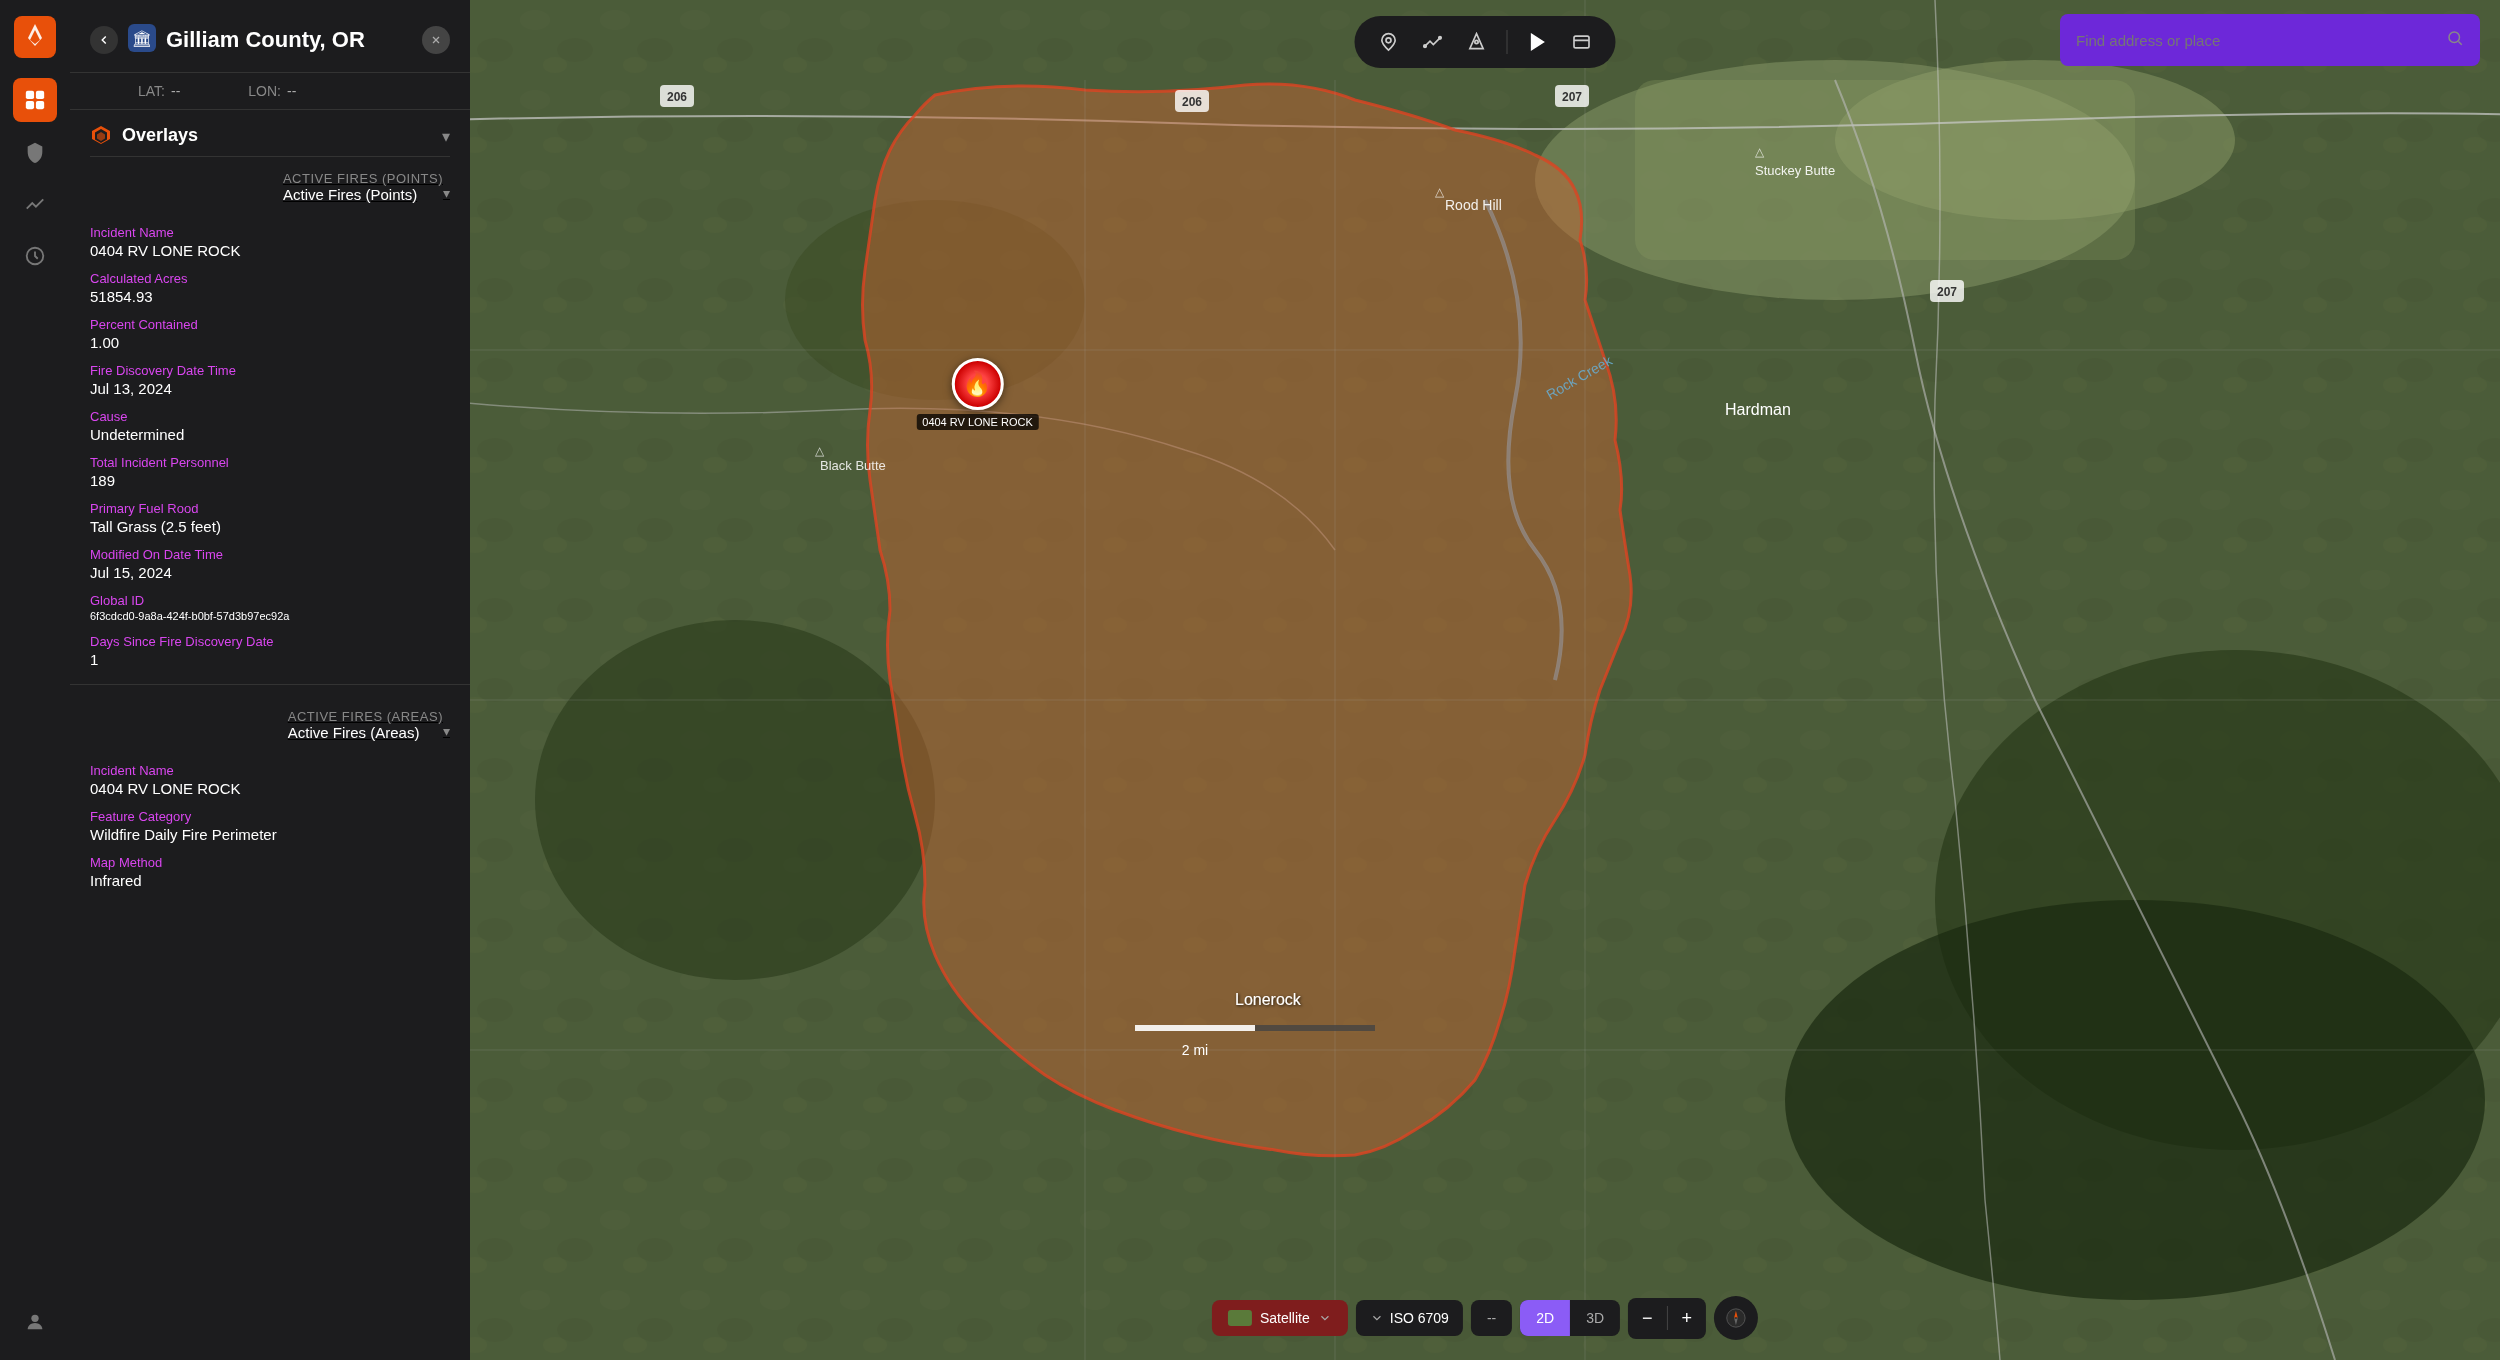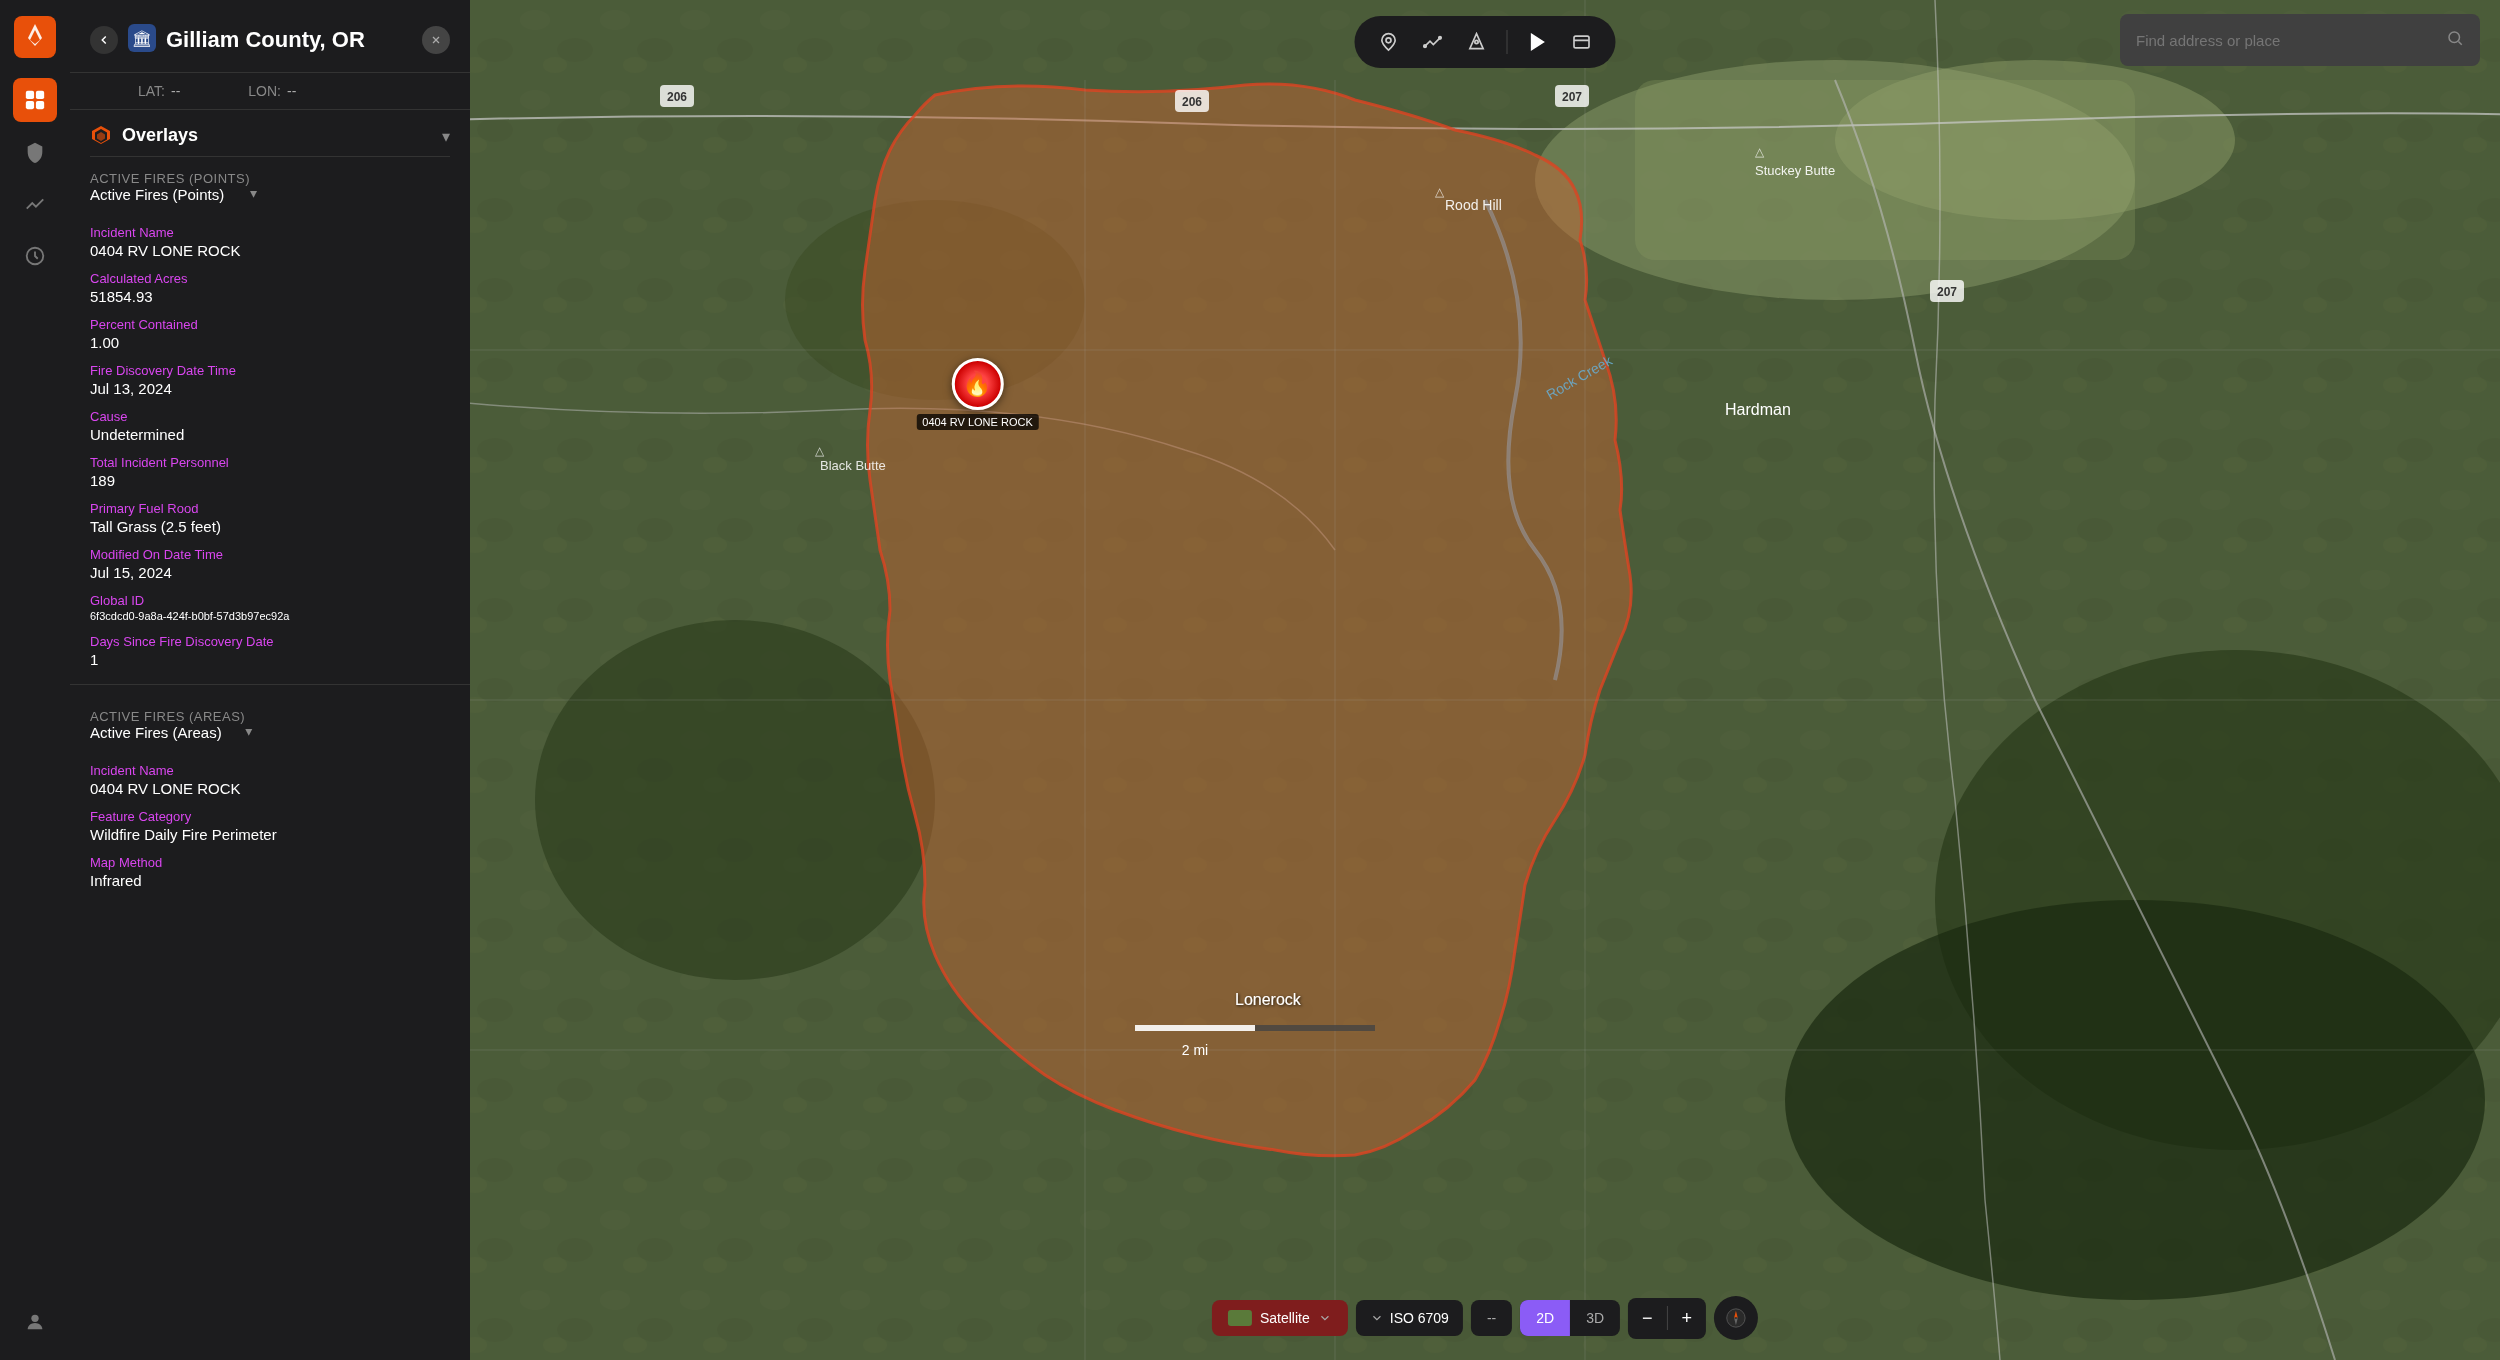--- a/index.html
+++ b/index.html
@@ -180,23 +180,24 @@
     }
 
     
     .layer-group {
       padding: 0 20px;
     }
 
     .layer-group-header {
       display: flex;
       align-items: center;
-      justify-content: flex-start;
+      justify-content: flex-end;
       padding: 14px 0 4px;
       cursor: pointer;
+      text-decoration: underline;
     }
 
     .layer-group-label {
       color: #888;
       font-size: 13px;
       text-transform: uppercase;
       letter-spacing: 0.5px;
     }
 
     .layer-group-name {
@@ -281,23 +282,23 @@
       height: 24px;
       background: #444;
       margin: 0 4px;
     }
 
     
     .search-bar {
       position: absolute;
       top: 14px;
       right: 20px;
-      width: 360px;
+      width: 420px;
       height: 52px;
-      background: #404040;
+      background: #6d28d9;
       border-radius: 8px;
       display: flex;
       align-items: center;
       padding: 0 16px;
       gap: 10px;
       z-index: 200;
     }
 
     .search-input {
       flex: 1;

